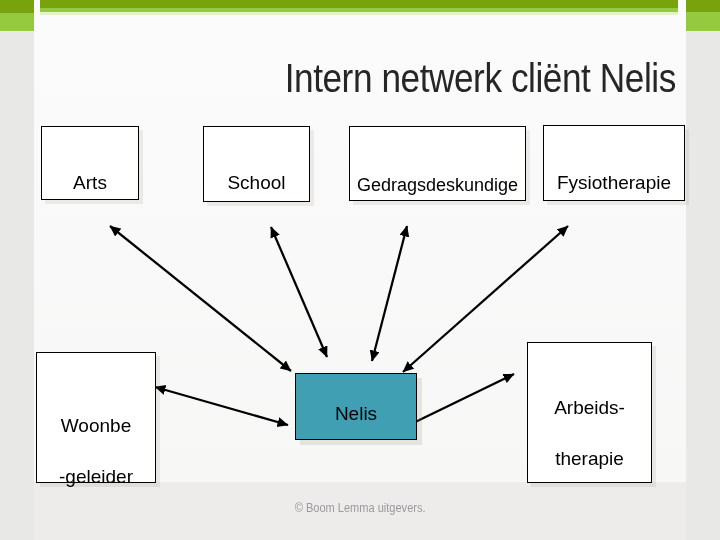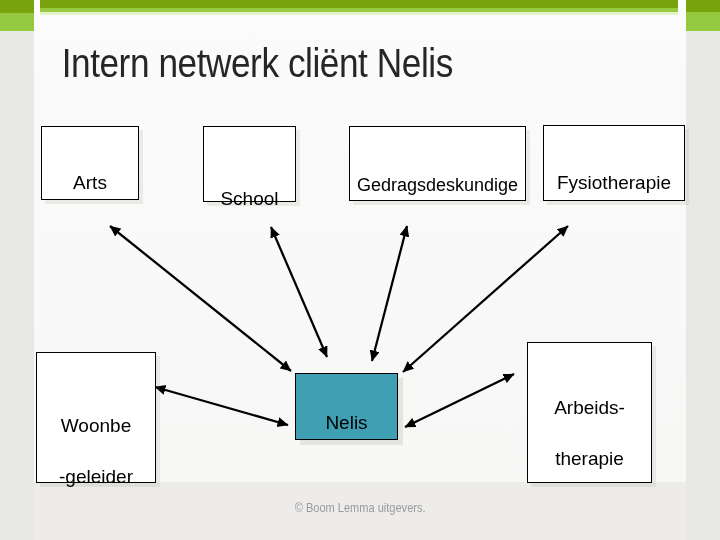--- a/index.html
+++ b/index.html
@@ -19,43 +19,43 @@
   
   .bar-dark  { position:absolute; left:40px; top:0;   width:638px; height:8px; background:var(--accent_dark,#78a30c); }
   .bar-light { position:absolute; left:40px; top:8px; width:638px; height:4px; background:var(--accent_light,#95c93f); }
   .bar-pale  { position:absolute; left:40px; top:12px;width:638px; height:3px; background:var(--accent_pale,#e4f2c5); }
   .corner-left-dark   { position:absolute; left:0; top:0;    width:34px; height:13px; background:var(--accent_dark,#78a30c); }
   .corner-left-light  { position:absolute; left:0; top:13px; width:34px; height:18px; background:var(--accent_light,#95c93f); }
   .corner-right-dark  { position:absolute; left:686px; top:0;    width:34px; height:12px; background:var(--accent_dark,#78a30c); }
   .corner-right-light { position:absolute; left:686px; top:12px; width:34px; height:19px; background:var(--accent_light,#95c93f); }
 
   .title {
-    position:absolute; left:34px; top:40px; width:652px; margin:1px;
-    text-align:left; font-weight:normal;
+    position:absolute; left:34px; top:40px; width:652px; margin:16px;
+    text-align:right; font-weight:normal;
     font-size:40px; color: var(--title_color,#262626);
     letter-spacing:-0.5px; white-space:nowrap;
   }
   .title .squeeze { display:inline-block; transform:scaleX(0.88); transform-origin:50% 50%; }
 
   .node {
     position:absolute; box-sizing:border-box;
     background:#ffffff; border:1.5px solid var(--node_border,#000);
     box-shadow: 4px 4px 0 rgba(130,120,95,0.12);
     color:#000; text-align:center;
     font-size:19px; line-height:23px;
   }
   .node .nline { display:block;margin-top:28px; }
   .node-arts              { left:41px;  top:126px; width:98px;  height:74px;  padding-top:16px; }
-  .node-school            { left:203px; top:126px; width:93px;  height:76px;  padding-top:32px; }
+  .node-school            { left:203px; top:126px; width:107px;  height:76px;  padding-top:16px; }
   .node-gedragsdeskundige { left:349px; top:126px; width:177px; height:75px;  padding-top:19px; font-size:18px; }
   .node-fysiotherapie     { left:543px; top:125px; width:142px; height:76px;  padding-top:17px; }
   .node-woonbegeleider    { left:36px;  top:352px; width:120px;  height:131px; padding-top:33px; }
   .node-arbeidstherapie   { left:527px; top:342px; width:125px; height:141px; padding-top:25px; }
   .node-nelis {
-    left:295px; top:373px; width:103px; height:67px; padding-top:9px;
+    left:295px; top:373px; width:122px; height:67px; 
     background: var(--nelis_fill,#419fb4);
     box-shadow: 5px 5px 0 rgba(150,140,110,0.18);
   }
 
   .edges { position:absolute; left:0; top:0; pointer-events:none; }
   .edge  { stroke: var(--arrow_color,#000); stroke-width:2.25; }
   .arrowhead { fill: var(--arrow_color,#000); }
 
   .copyright {
     position:absolute; left:0; top:501px; width:720px;

